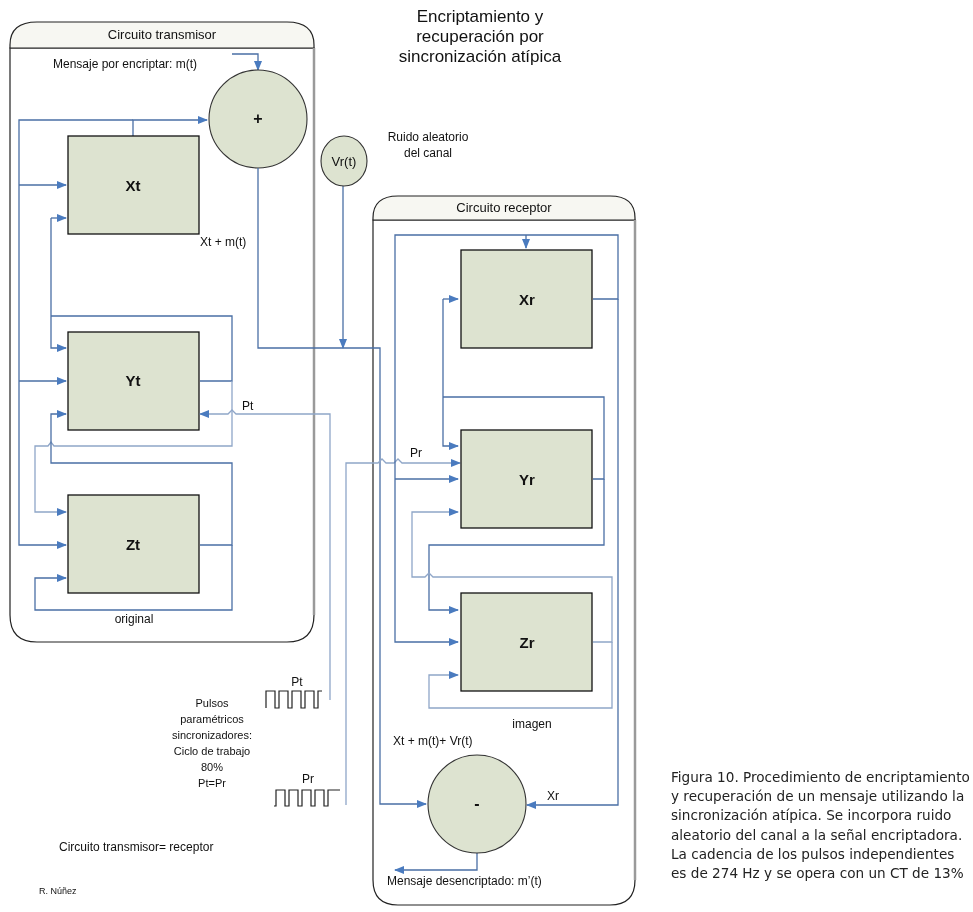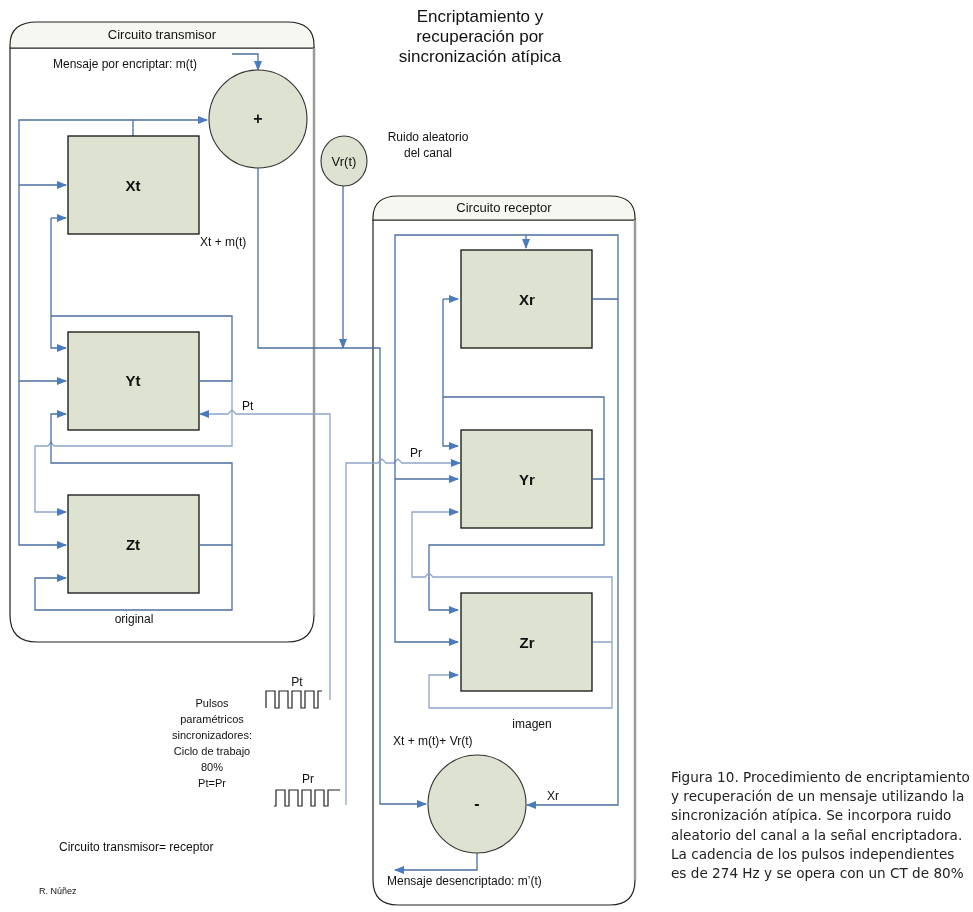--- a/index.html
+++ b/index.html
@@ -173,13 +173,13 @@
     <text class="t-tiny" style="font-size:11px" x="212" y="739" text-anchor="middle">sincronizadores:</text>
     <text class="t-tiny" style="font-size:11px" x="212" y="755" text-anchor="middle">Ciclo de trabajo</text>
     <text class="t-tiny" style="font-size:11px" x="212" y="771" text-anchor="middle">80%</text>
     <text class="t-tiny" style="font-size:11px" x="212" y="787" text-anchor="middle">Pt=Pr</text>
   </g>
 
   <text class="t-small" x="59" y="851">Circuito transmisor= receptor</text>
   <text class="t-tiny" x="39" y="894">R. Núñez</text>
 </svg>
 
-<div class="caption">Figura 10. Procedimiento de encriptamiento y recuperación de un mensaje utilizando la sincronización atípica. Se incorpora ruido aleatorio del canal a la señal encriptadora. La cadencia de los pulsos independientes es de 274 Hz y se opera con un CT de 80%</div>
+<div class="caption">Figura 10. Procedimiento de encriptamiento y recuperación de un mensaje utilizando la sincronización atípica. Se incorpora ruido aleatorio del canal a la señal encriptadora. La cadencia de los pulsos independientes es de 274 Hz y se opera con un CT de 13%</div>
 
 </body></html>

